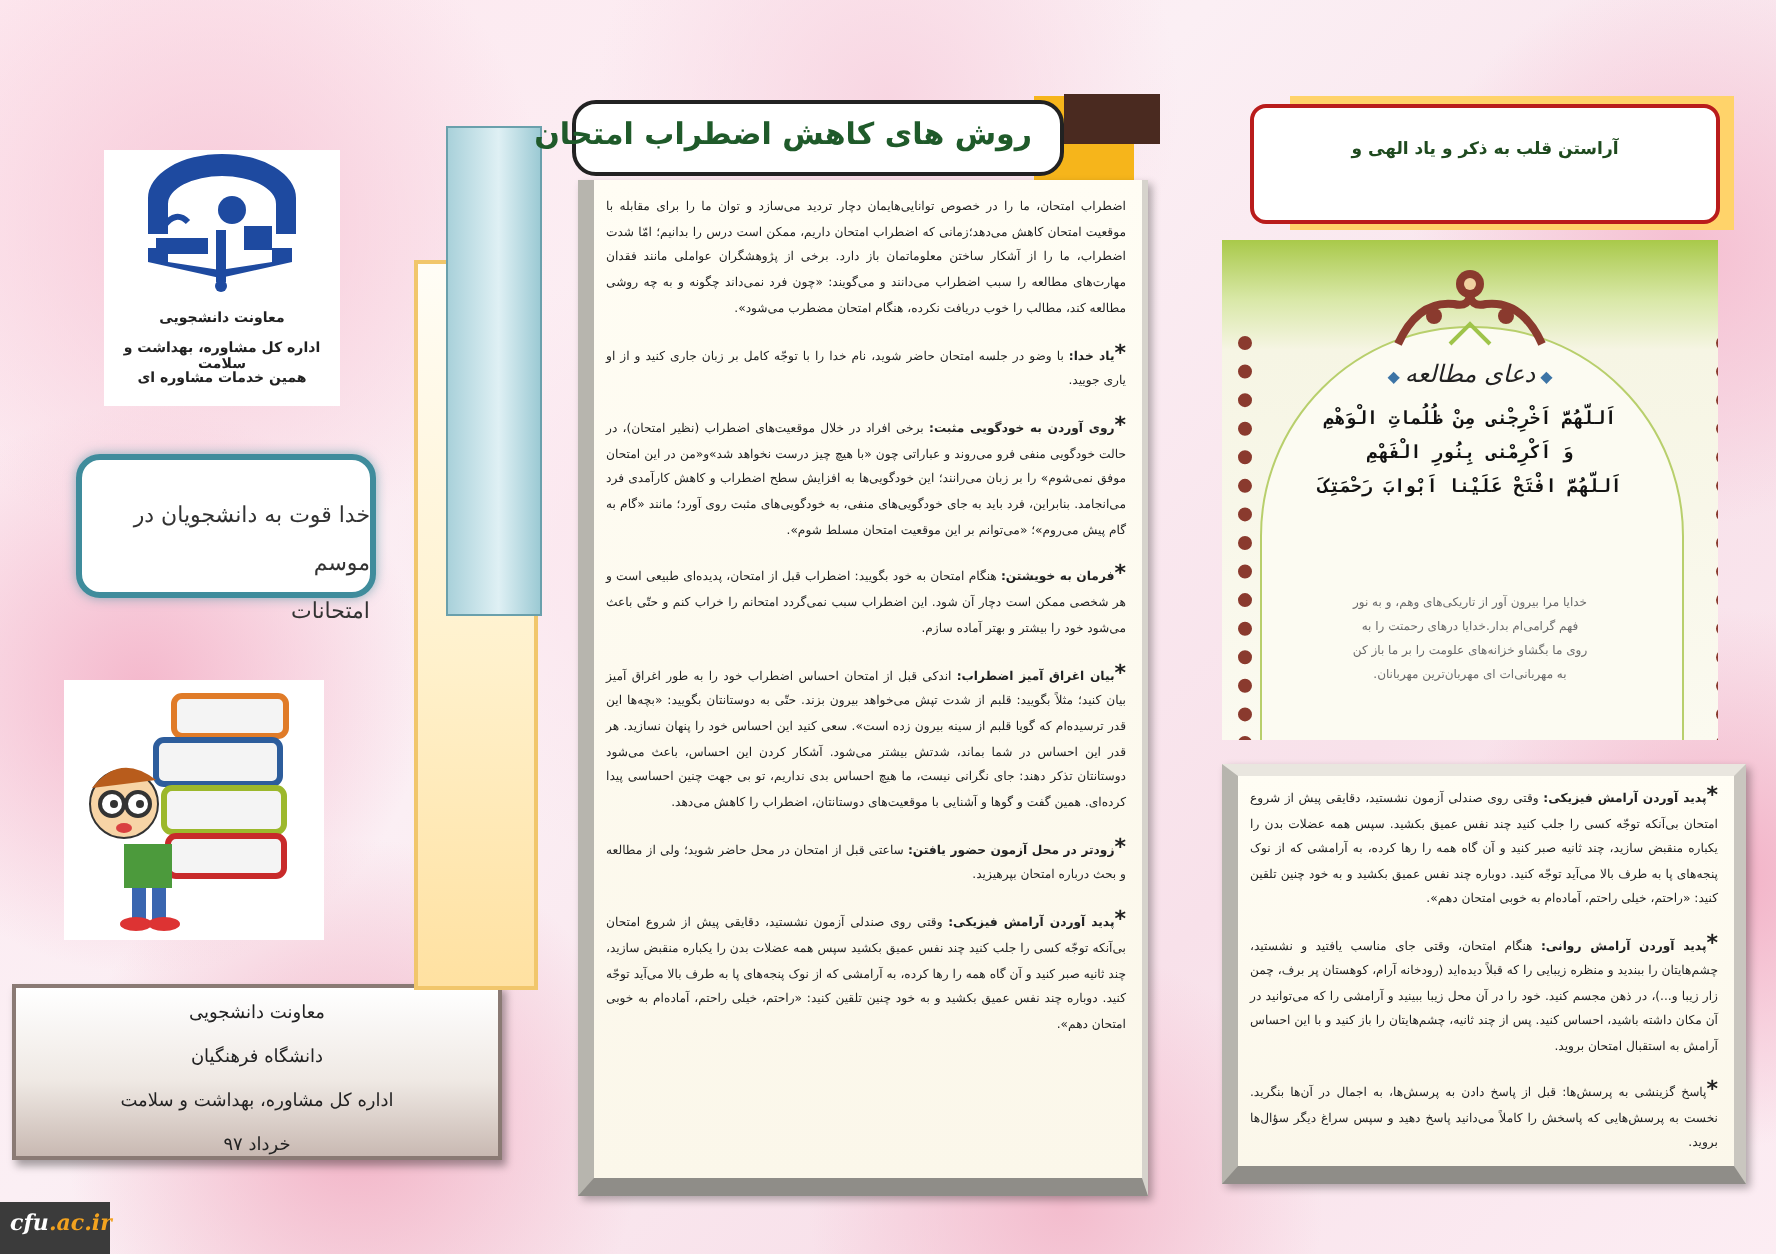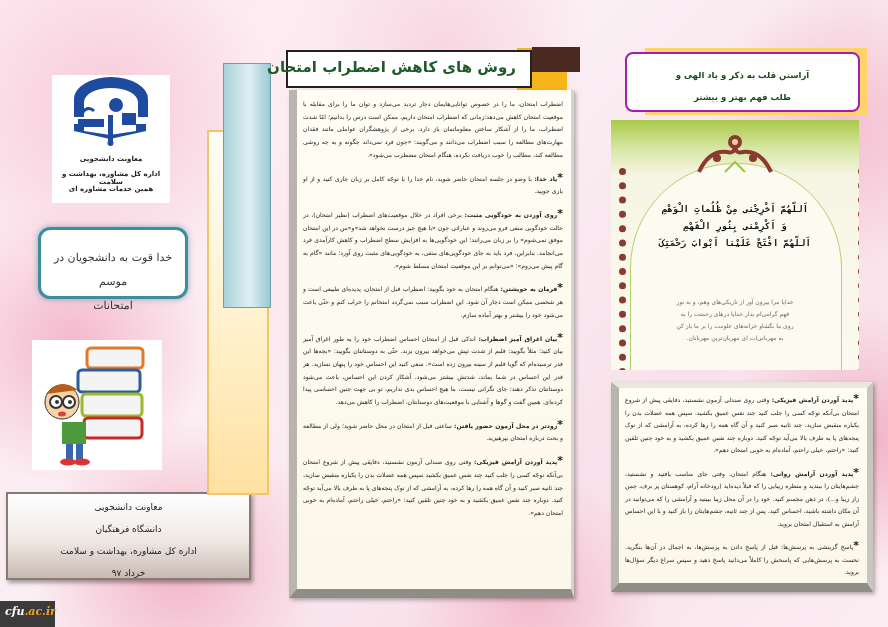--- a/index.html
+++ b/index.html
@@ -22,57 +22,57 @@
 
   
   .logo-card { left:52px; top:75px; width:118px; height:128px; background:#fff; }
   .logo-svg { position:absolute; left:12px; top:2px; width:94px; height:72px; }
   .logo-text { position:absolute; left:0; right:0; font-size:7px; font-weight:bold; text-align:center; color:#222; direction:rtl; }
   .greet-card {
     left:38px; top:227px; width:150px; height:72px; background:#fff;
     border:3px solid #3f8c9c; border-radius:12px;
     box-shadow:0 0 6px rgba(63,140,156,.6);
     font-family:"DejaVu Serif", serif; font-size:11px; color:#333;
-    text-align:center; direction:rtl; padding-top:16px; line-height:24px;
+    text-align:right; direction:rtl; padding-top:16px; line-height:24px;
   }
   .kid-card { left:32px; top:340px; width:130px; height:130px; background:#fff; overflow:hidden; }
   .info-card {
     left:6px; top:492px; width:245px; height:88px;
     background:linear-gradient(#ffffff 0%, #efe9e4 55%, #c9b9b2 100%);
     border:2px solid #8a7a74; box-shadow:2px 3px 4px rgba(0,0,0,.35);
     text-align:center; direction:rtl; font-size:9px; color:#222;
   }
   .info-card div { height:22px; line-height:22px; }
   .cfu-badge { left:0; top:601px; width:55px; height:26px; background:#3b3b3b; color:#fff; font-family:"DejaVu Serif", serif; font-style:italic; font-weight:bold; font-size:11px; line-height:22px; padding-left:5px; }
   .cfu-badge span { color:#f2a21f; }
 
   
   .yellow-bar { left:207px; top:130px; width:62px; height:365px; border:2px solid #f1c66b; background:linear-gradient(#fffdf6 0%, #fff1cc 55%, #ffe1a1 100%); }
   .teal-bar { left:223px; top:63px; width:48px; height:245px; border:1px solid #6aa0ac; background:linear-gradient(90deg,#a9d1da 0%, #dff0f4 55%, #9ccad4 100%); }
 
   
-  .mid-title-wrap { left:286px; top:50px; width:246px; height:38px; background:#fff; border:2px solid #222; border-radius:0; }
+  .mid-title-wrap { left:286px; top:50px; width:246px; height:38px; background:#fff; border:2px solid #222; border-radius:12px; }
   .mid-title { position:absolute; right:14px; top:6px; font-size:15px; font-weight:bold; color:#1f5a2a; direction:rtl; white-space:nowrap; letter-spacing:-0.3px; }
   .orange-block { left:517px; top:48px; width:50px; height:42px; background:#f6b51b; }
   .brown-block { left:532px; top:47px; width:48px; height:25px; background:#4a2a20; }
   .mid-panel {
     left:289px; top:90px; width:285px; height:508px;
     background:linear-gradient(#fffdf4, #fbf7ea);
     border-left:8px solid #b7b5ae; border-bottom:9px solid #8f8d88; border-right:3px solid #d6d3cc;
     box-shadow:2px 2px 4px rgba(0,0,0,.3);
     padding:8px 8px 0 6px;
     font-size:6.1px; line-height:12.7px; color:#222;
   }
   .para { margin:0 0 11px 0; text-align:justify; text-align-last:right; }
   .para b { font-weight:bold; }
   .star { font-size:11px; font-weight:bold; line-height:6px; }
 
   
   .right-yellow { left:645px; top:48px; width:222px; height:67px; background:#ffd36a; }
-  .right-title-wrap { left:625px; top:52px; width:235px; height:60px; background:#fff; border:2px solid #a21caf; border-radius:8px; text-align:center; direction:rtl; font-size:8.5px; font-weight:bold; color:#1f4a1f; padding-top:10px; line-height:22px; }
+  .right-title-wrap { left:625px; top:52px; width:235px; height:60px; background:#fff; border:2px solid #b91c1c; border-radius:8px; text-align:center; direction:rtl; font-size:8.5px; font-weight:bold; color:#1f4a1f; padding-top:10px; line-height:22px; }
   .dua-card {
     left:611px; top:120px; width:248px; height:250px; overflow:hidden;
     background:linear-gradient(#a9c94a 0%, #d9e8a8 12%, #f6f5e4 22%, #fbfaf0 100%);
   }
   .dua-frame {
     position:absolute; left:8px; top:48px; width:232px; height:250px;
     border-left:7px dotted #8a3a2e; border-right:7px dotted #8a3a2e;
   }
   .dua-arch {
     position:absolute; left:19px; top:43px; width:210px; height:230px;
@@ -161,34 +161,34 @@
   <p class="para"><span class="star">*</span><b>روی آوردن به خودگویی مثبت:</b><span> برخی افراد در خلال موقعیت‌های اضطراب (نظیر امتحان)، در حالت خودگویی منفی فرو می‌روند و عباراتی چون «با هیچ چیز درست نخواهد شد»و«من در این امتحان موفق نمی‌شوم» را بر زبان می‌رانند؛ این خودگویی‌ها به افزایش سطح اضطراب و کاهش کارآمدی فرد می‌انجامد. بنابراین، فرد باید به جای خودگویی‌های منفی، به خودگویی‌های مثبت روی آورد؛ مانند «گام به گام پیش می‌روم»؛ «می‌توانم بر این موقعیت امتحان مسلط شوم».</span></p>
   <p class="para"><span class="star">*</span><b>فرمان به خویشتن:</b><span> هنگام امتحان به خود بگویید: اضطراب قبل از امتحان، پدیده‌ای طبیعی است و هر شخصی ممکن است دچار آن شود. این اضطراب سبب نمی‌گردد امتحانم را خراب کنم و حتّی باعث می‌شود خود را بیشتر و بهتر آماده سازم.</span></p>
   <p class="para"><span class="star">*</span><b>بیان اغراق آمیز اضطراب:</b><span> اندکی قبل از امتحان احساس اضطراب خود را به طور اغراق آمیز بیان کنید؛ مثلاً بگویید: قلبم از شدت تپش می‌خواهد بیرون بزند. حتّی به دوستانتان بگویید: «بچه‌ها این قدر ترسیده‌ام که گویا قلبم از سینه بیرون زده است». سعی کنید این احساس خود را پنهان نسازید. هر قدر این احساس در شما بماند، شدتش بیشتر می‌شود. آشکار کردن این احساس، باعث می‌شود دوستانتان تذکر دهند: جای نگرانی نیست، ما هیچ احساس بدی نداریم، تو بی جهت چنین احساسی پیدا کرده‌ای. همین گفت و گوها و آشنایی با موقعیت‌های دوستانتان، اضطراب را کاهش می‌دهد.</span></p>
   <p class="para"><span class="star">*</span><b>زودتر در محل آزمون حضور یافتن:</b><span> ساعتی قبل از امتحان در محل حاضر شوید؛ ولی از مطالعه و بحث درباره امتحان بپرهیزید.</span></p>
   <p class="para"><span class="star">*</span><b>پدید آوردن آرامش فیزیکی:</b><span> وقتی روی صندلی آزمون نشستید، دقایقی پیش از شروع امتحان بی‌آنکه توجّه کسی را جلب کنید چند نفس عمیق بکشید سپس همه عضلات بدن را یکباره منقبض سازید، چند ثانیه صبر کنید و آن گاه همه را رها کرده، به آرامشی که از نوک پنجه‌های پا به طرف بالا می‌آید توجّه کنید. دوباره چند نفس عمیق بکشید و به خود چنین تلقین کنید: «راحتم، خیلی راحتم، آماده‌ام به خوبی امتحان دهم».</span></p>
 </div>
 
 <div class="abs right-yellow"></div>
 <div class="abs right-title-wrap">
   <div>آراستن قلب به ذکر و یاد الهی و</div>
-  <div>طلب فهم بهتر و بیشتر</div>
 </div>
 
 <div class="abs dua-card">
   <div class="dua-frame"></div>
   <div class="dua-arch"></div>
   <svg class="dua-ornament" viewBox="0 0 80 42">
     <circle cx="40" cy="10" r="7" fill="#8a3a2e"></circle>
     <circle cx="40" cy="10" r="3" fill="#f0d0a0"></circle>
     <path d="M4 40 q10 -22 28 -20 q8 2 8 -6 q0 8 8 6 q18 -2 28 20" stroke="#8a3a2e" stroke-width="4" fill="none"></path>
     <circle cx="22" cy="26" r="4" fill="#8a3a2e"></circle>
       <circle cx="58" cy="26" r="4" fill="#8a3a2e"></circle>
     <path d="M30 40 L40 30 L50 40" stroke="#9fc44a" stroke-width="2" fill="none"></path>
   </svg>
+  <div class="dua-heading"><span class="dot">◆ </span><span>دعای مطالعه</span><span class="dot"> ◆</span></div>
   <div class="dua-ar">
     <div>اَللّهُمَّ اَخْرِجْنی مِنْ ظُلُماتِ الْوَهْمِ</div>
     <div>وَ اَکْرِمْنی بِنُورِ الْفَهْمِ</div>
     <div>اَللّهُمَّ افْتَحْ عَلَیْنا اَبْوابَ رَحْمَتِکَ</div>
   </div>
   <div class="dua-fa">
     <div>خدایا مرا بیرون آور از تاریکی‌های وهم، و به نور</div>
     <div>فهم گرامی‌ام بدار.خدایا درهای رحمتت را به</div>
     <div>روی ما بگشاو خزانه‌های علومت را بر ما باز کن</div>
     <div>به مهربانی‌ات ای مهربان‌ترین مهربانان.</div>

